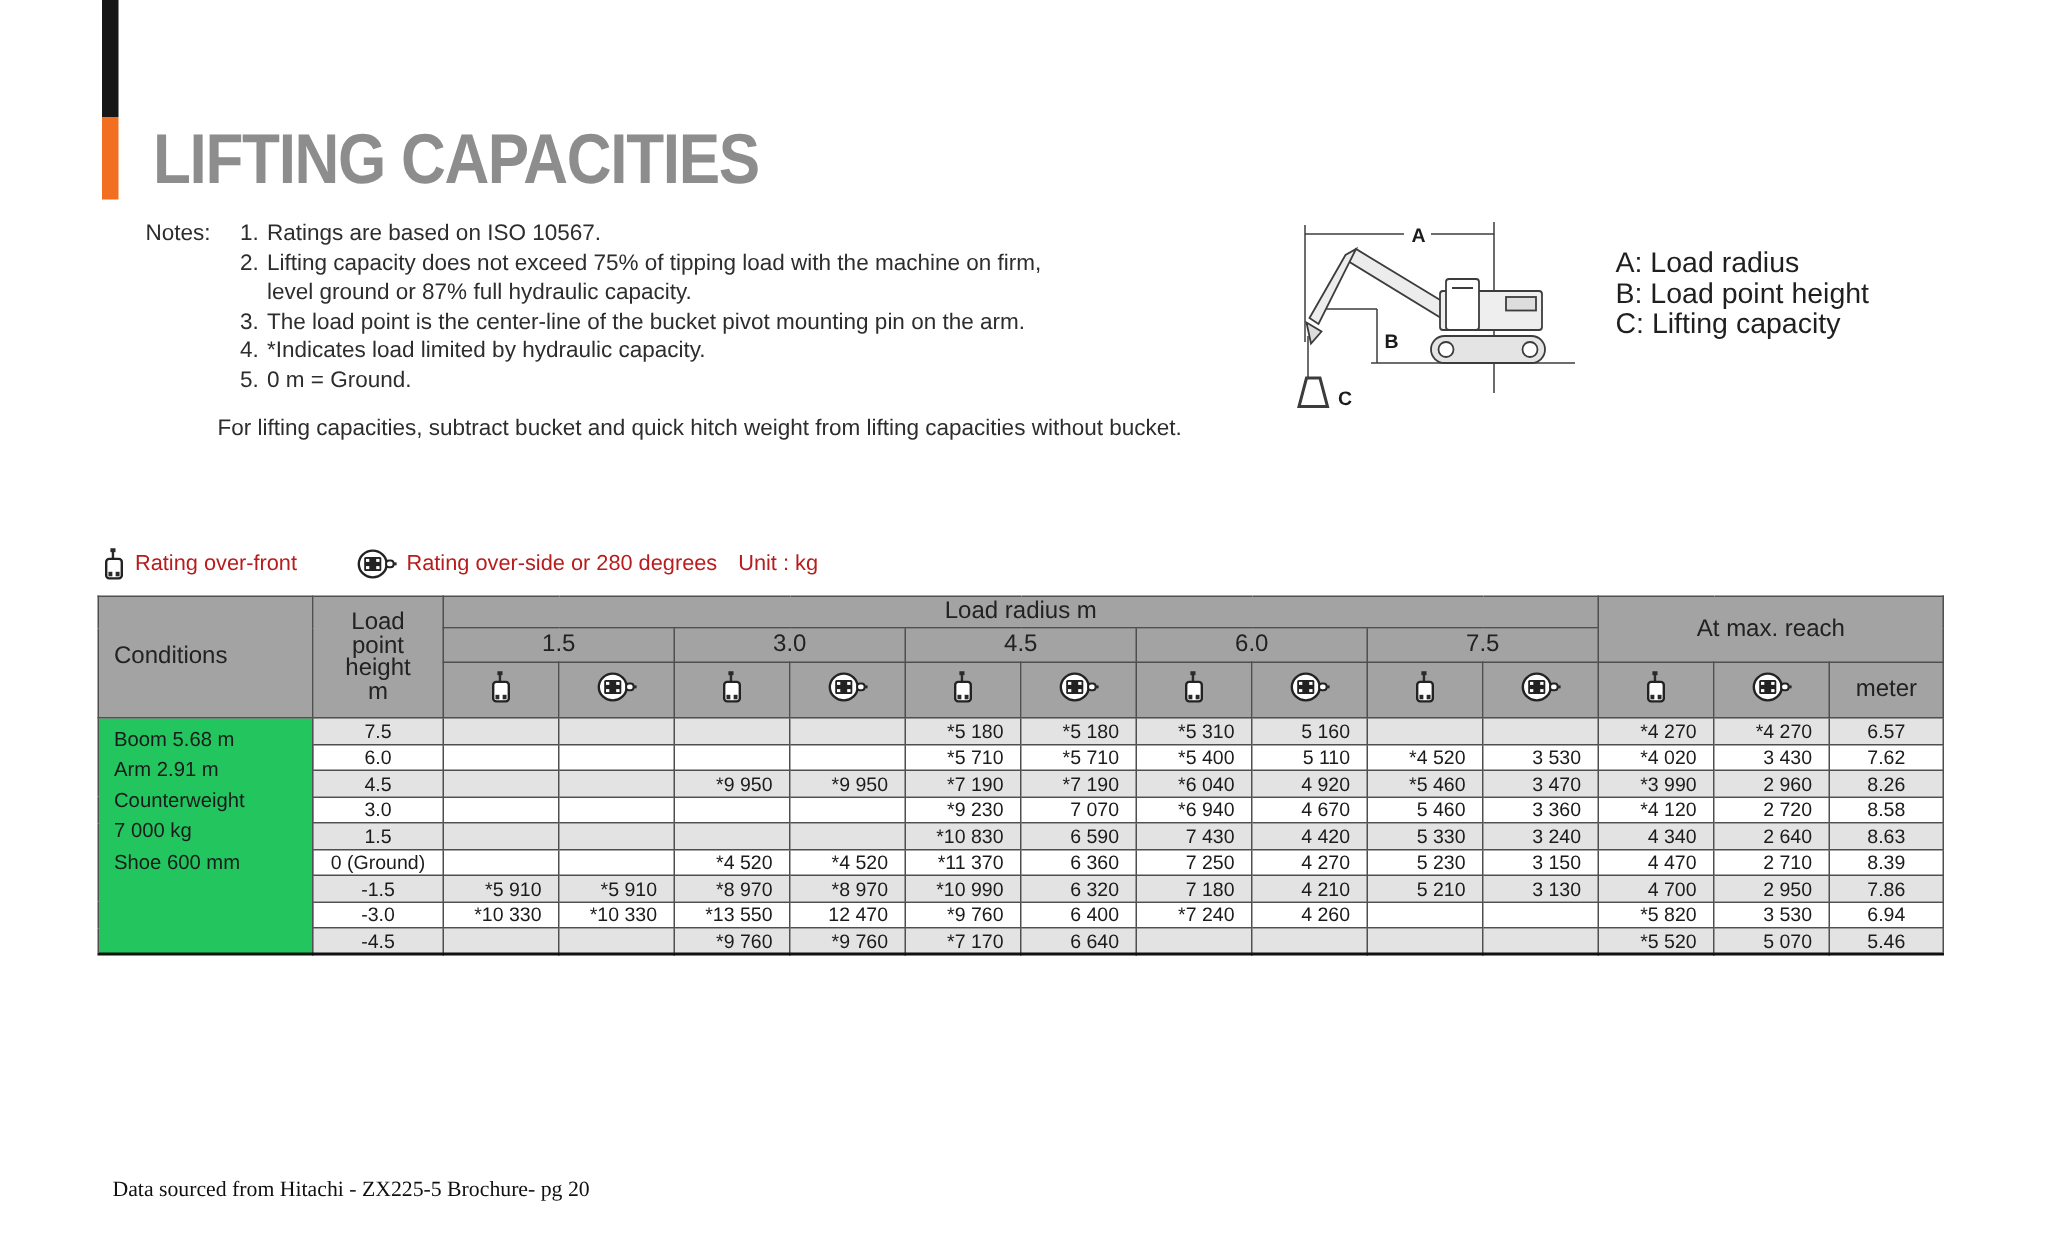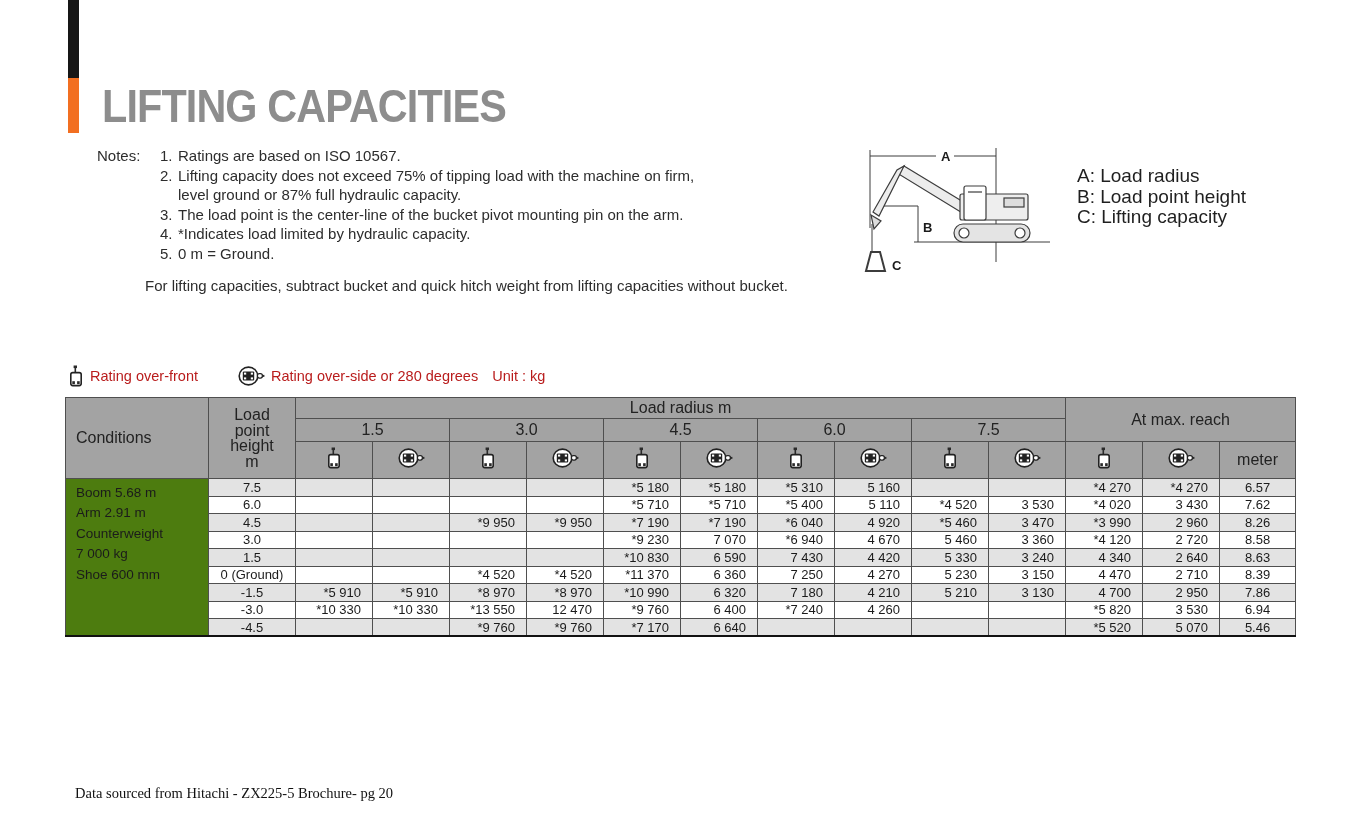--- a/index.html
+++ b/index.html
@@ -58,21 +58,21 @@
   .icon-cell { text-align:center; vertical-align:middle; }
   tbody td { height:17.5px; }
   td.height-cell { text-align:center; }
   td.value-cell { text-align:right; padding-right:11px; }
   td.meter-cell { text-align:center; }
   td.cond-cell {
     background:#fff; vertical-align:top; text-align:left;
     padding:4px 0 0 10px; font-size:13.5px; line-height:20.4px; color:#1b1b1b;
   }
   tr.stripe td { background:#e3e3e3; }
-  tr.stripe td.cond-cell { background:#4d7c0f; }
+  tr.stripe td.cond-cell { background:#22c55e; }
 
   
   .source-note { position:absolute; left:75px; top:785px; font-family:"Liberation Serif", serif; font-size:14.5px; color:#111; }
 
   .icon { display:inline-flex; align-items:center; }
 </style>
 </head>
 <body>
 
 <div class="accent-black"></div>

